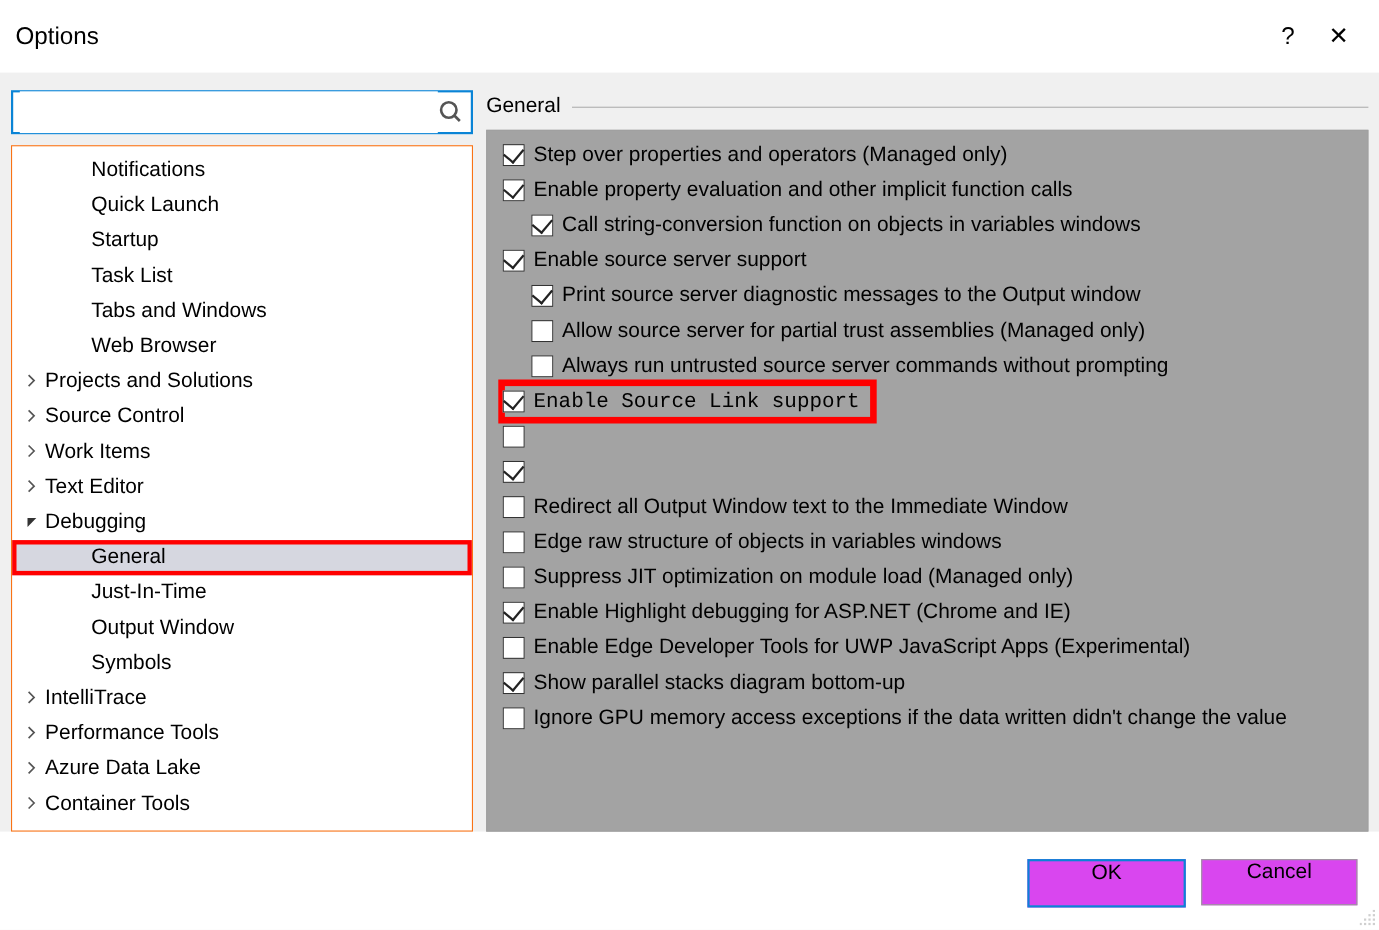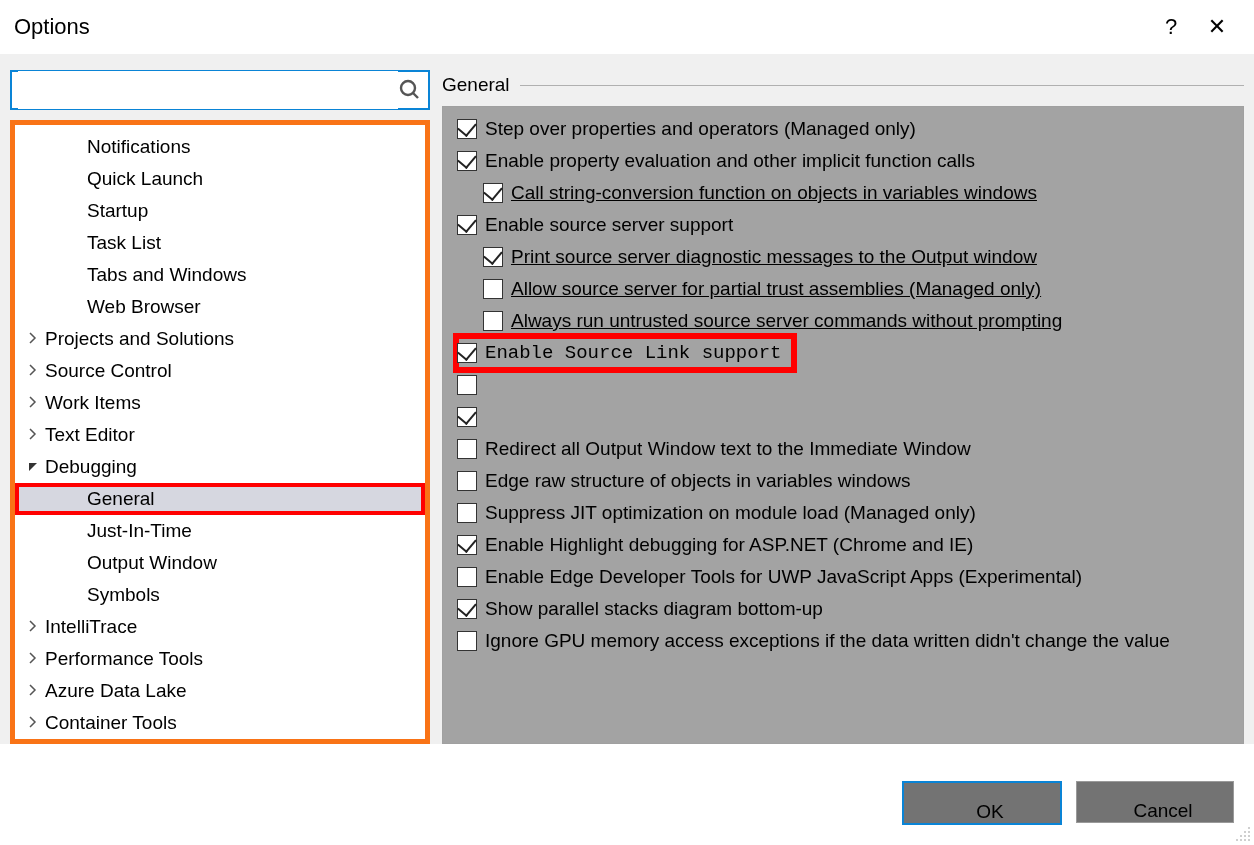--- a/index.html
+++ b/index.html
@@ -16,21 +16,21 @@
   .dialog {
     position: relative;
     width: 1254px;
     height: 845px;
     background: #fff;
     box-sizing: border-box;
   }
   .titlebar {
     display: flex;
     align-items: center;
-    height: 54px;
+    height: 66px;
     padding: 0 14px;
   }
   .titlebar .title {
     font-size: 22px;
   }
   .titlebar .spacer { flex: 1; }
   .titlebar .btn {
     width: 46px;
     height: 46px;
     display: flex;
@@ -70,21 +70,21 @@
     height: 100%;
   }
   .search .mag {
     width: 24px;
     height: 24px;
     color: #555;
   }
   .tree-wrap {
     margin-top: 10px;
     flex: 1;
-    border: 5px solid #f97316;
+    border: 1px solid #f97316;
     background: #fff;
     position: relative;
     overflow: hidden;
   }
   .tree {
     position: absolute;
     inset: 0;
     overflow-y: auto;
     padding: 6px 0;
   }
@@ -154,21 +154,21 @@
   .list::-webkit-scrollbar-track { background: #f0f0f0; }
   .list::-webkit-scrollbar-thumb { background: #c2c2c2; }
   .opt {
     display: flex;
     align-items: center;
     height: 32px;
     gap: 8px;
     font-size: 19px;
     white-space: nowrap;
   }
-  .opt.ind1 { padding-left: 26px; text-decoration: underline; }
+  .opt.ind1 { padding-left: 26px; }
   .opt .cb {
     width: 20px;
     height: 20px;
     border: 1.5px solid #333;
     box-sizing: border-box;
     flex: none;
     position: relative;
     background: #fff;
   }
   .opt .cb.checked::after {
@@ -194,26 +194,25 @@
     position: absolute;
     right: 20px;
     bottom: 20px;
     display: flex;
     gap: 14px;
   }
   .btn-std {
     width: 140px;
     height: 40px;
     border: 1px solid #9a9a9a;
-    background: #737373;
-    display: flex;
-    align-items: flex-end;
+    background: #d946ef;
+    display: flex;
+    align-items: flex-start;
     justify-content: center;
     font-size: 19px;
-    padding-left: 16px;
   }
   .btn-default {
     border: 2px solid #0a84d6;
   }
   .grip {
     position: absolute;
     right: 2px;
     bottom: 2px;
     width: 16px;
     height: 16px;

